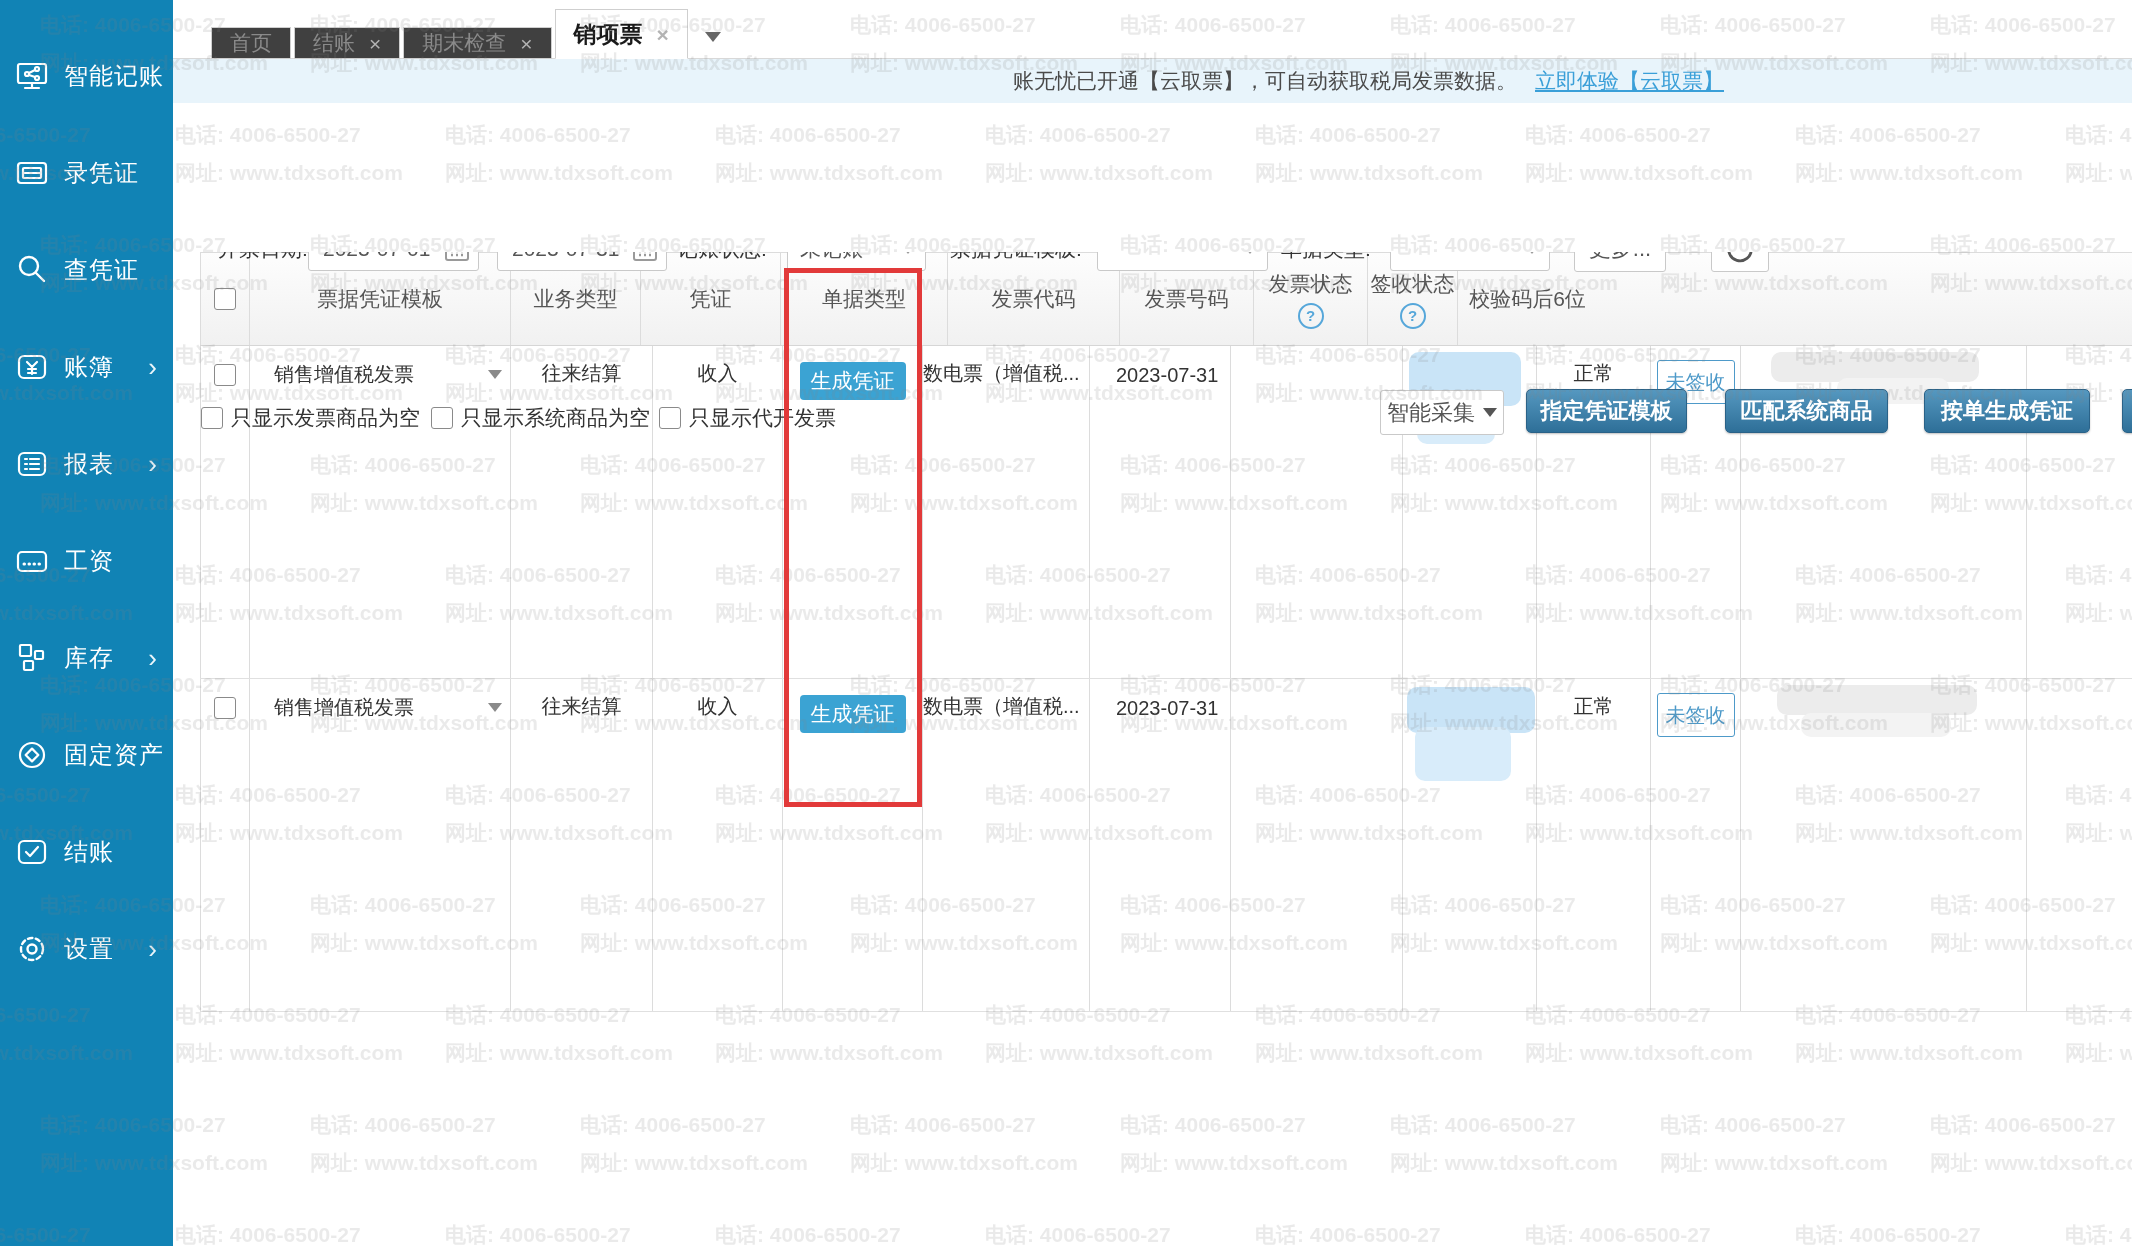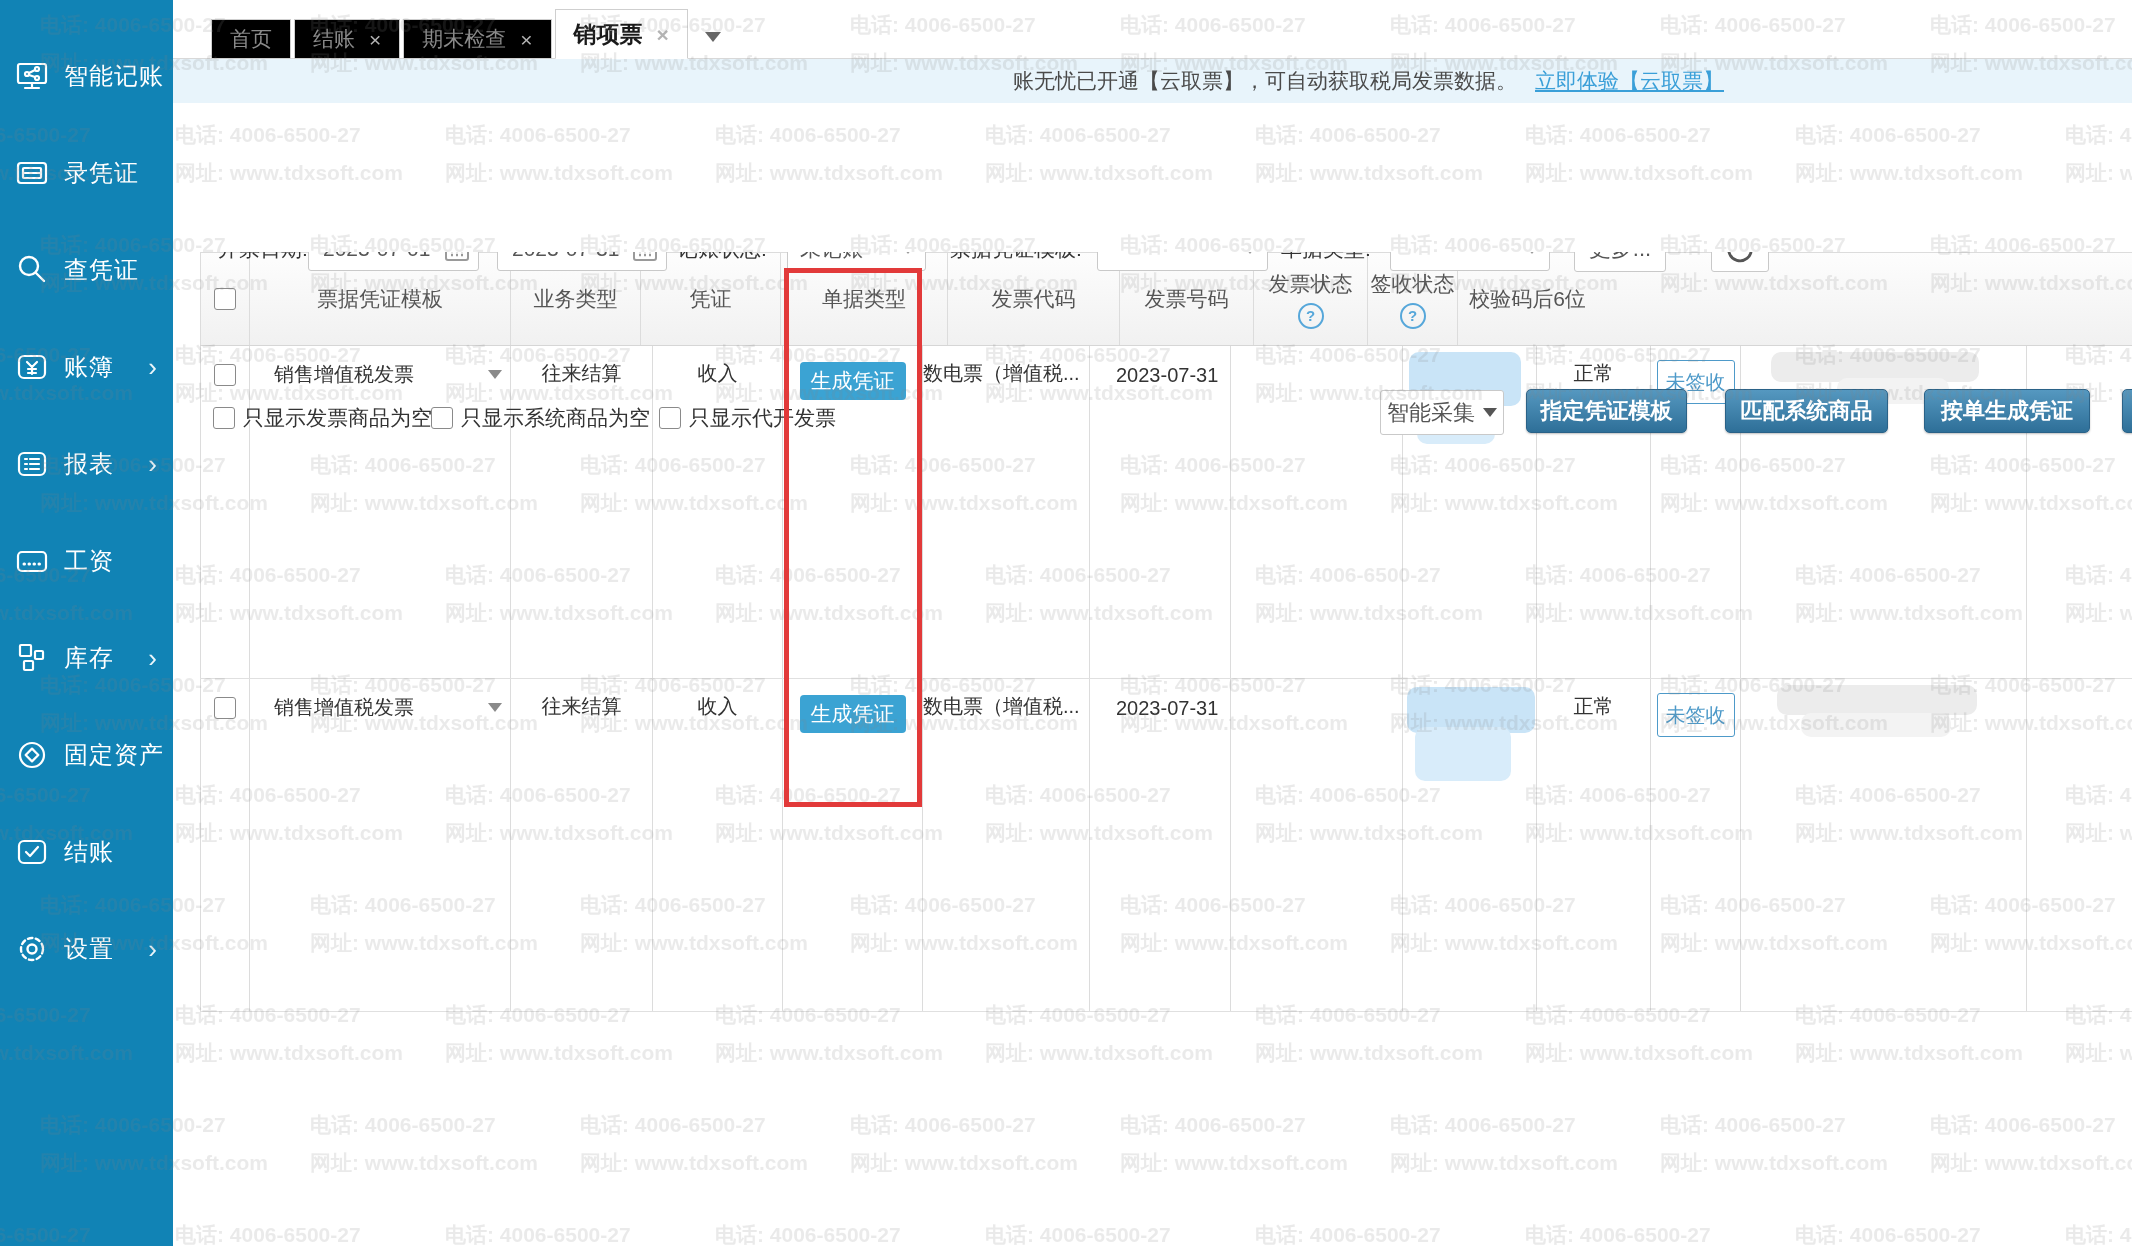--- a/index.html
+++ b/index.html
@@ -16,22 +16,22 @@
            padding-top:27px;box-sizing:border-box;}
   .side-item{display:flex;align-items:center;height:97px;padding-left:14px;cursor:pointer;color:#fff;}
   .side-item .lbl{font-size:24px;margin-left:14px;letter-spacing:1px;}
   .side-item .arrow{margin-left:auto;margin-right:16px;font-size:26px;color:#eaf6fb;line-height:1;}
   .side-item svg{flex:0 0 auto;}
 
   
   .tabbar{position:absolute;left:173px;right:0;top:0;height:58px;background:#fff;
           border-bottom:1px solid #d8d8d8;z-index:6;}
   .tabs{position:absolute;left:38px;bottom:-1px;display:flex;align-items:flex-end;}
-  .tab{display:flex;align-items:center;height:40px;padding:0 18px;margin-right:3px;
-       background:#000000;border:1px solid #cfcfcf;font-size:21px;color:#8a8a8a;cursor:pointer;
+  .tab{display:flex;align-items:center;height:32px;padding:0 18px;margin-right:3px;
+       background:#404040;border:1px solid #cfcfcf;font-size:21px;color:#8a8a8a;cursor:pointer;
        box-sizing:border-box;}
   .tab .x{margin-left:14px;color:#b3b3b3;font-size:21px;line-height:1;}
   .tab.active{height:50px;background:#fff;border-bottom:1px solid #fff;color:#1a1a1a;
               font-weight:bold;font-size:23px;position:relative;z-index:2;}
   .tab-caret{width:0;height:0;border-left:8px solid transparent;border-right:8px solid transparent;
              border-top:10px solid #666;margin:0 0 17px 14px;cursor:pointer;}
 
   
   .notice{position:absolute;left:173px;right:0;top:58px;height:45px;background:#e8f4fb;z-index:4;
           font-size:21px;color:#4a4a4a;line-height:45px;}
@@ -265,21 +265,21 @@
     </div>
     <div class="f-abs btn-plain" style="left:1538px;width:58px;height:46px;top:123px;">
       <svg width="30" height="30" viewBox="0 0 32 32" fill="none" stroke="#555" stroke-width="3" stroke-linecap="round">
           <path d="M26 10a12 12 0 1 0 2 6"></path>
           <path d="M27 3v8h-8" stroke-width="2.6"></path>
         </svg>
     </div>
   </div>
 
   <div class="opts">
-    <label class="cbx-wrap" style="left:40px;">
+    <label class="cbx-wrap" style="left:28px;">
       <span class="cbx"></span>
       <span class="t">只显示发票商品为空</span>
     </label>
     <label class="cbx-wrap" style="left:258px;">
       <span class="cbx"></span>
       <span class="t">只显示系统商品为空</span>
     </label>
     <label class="cbx-wrap" style="left:486px;">
       <span class="cbx"></span>
       <span class="t">只显示代开发票</span>

